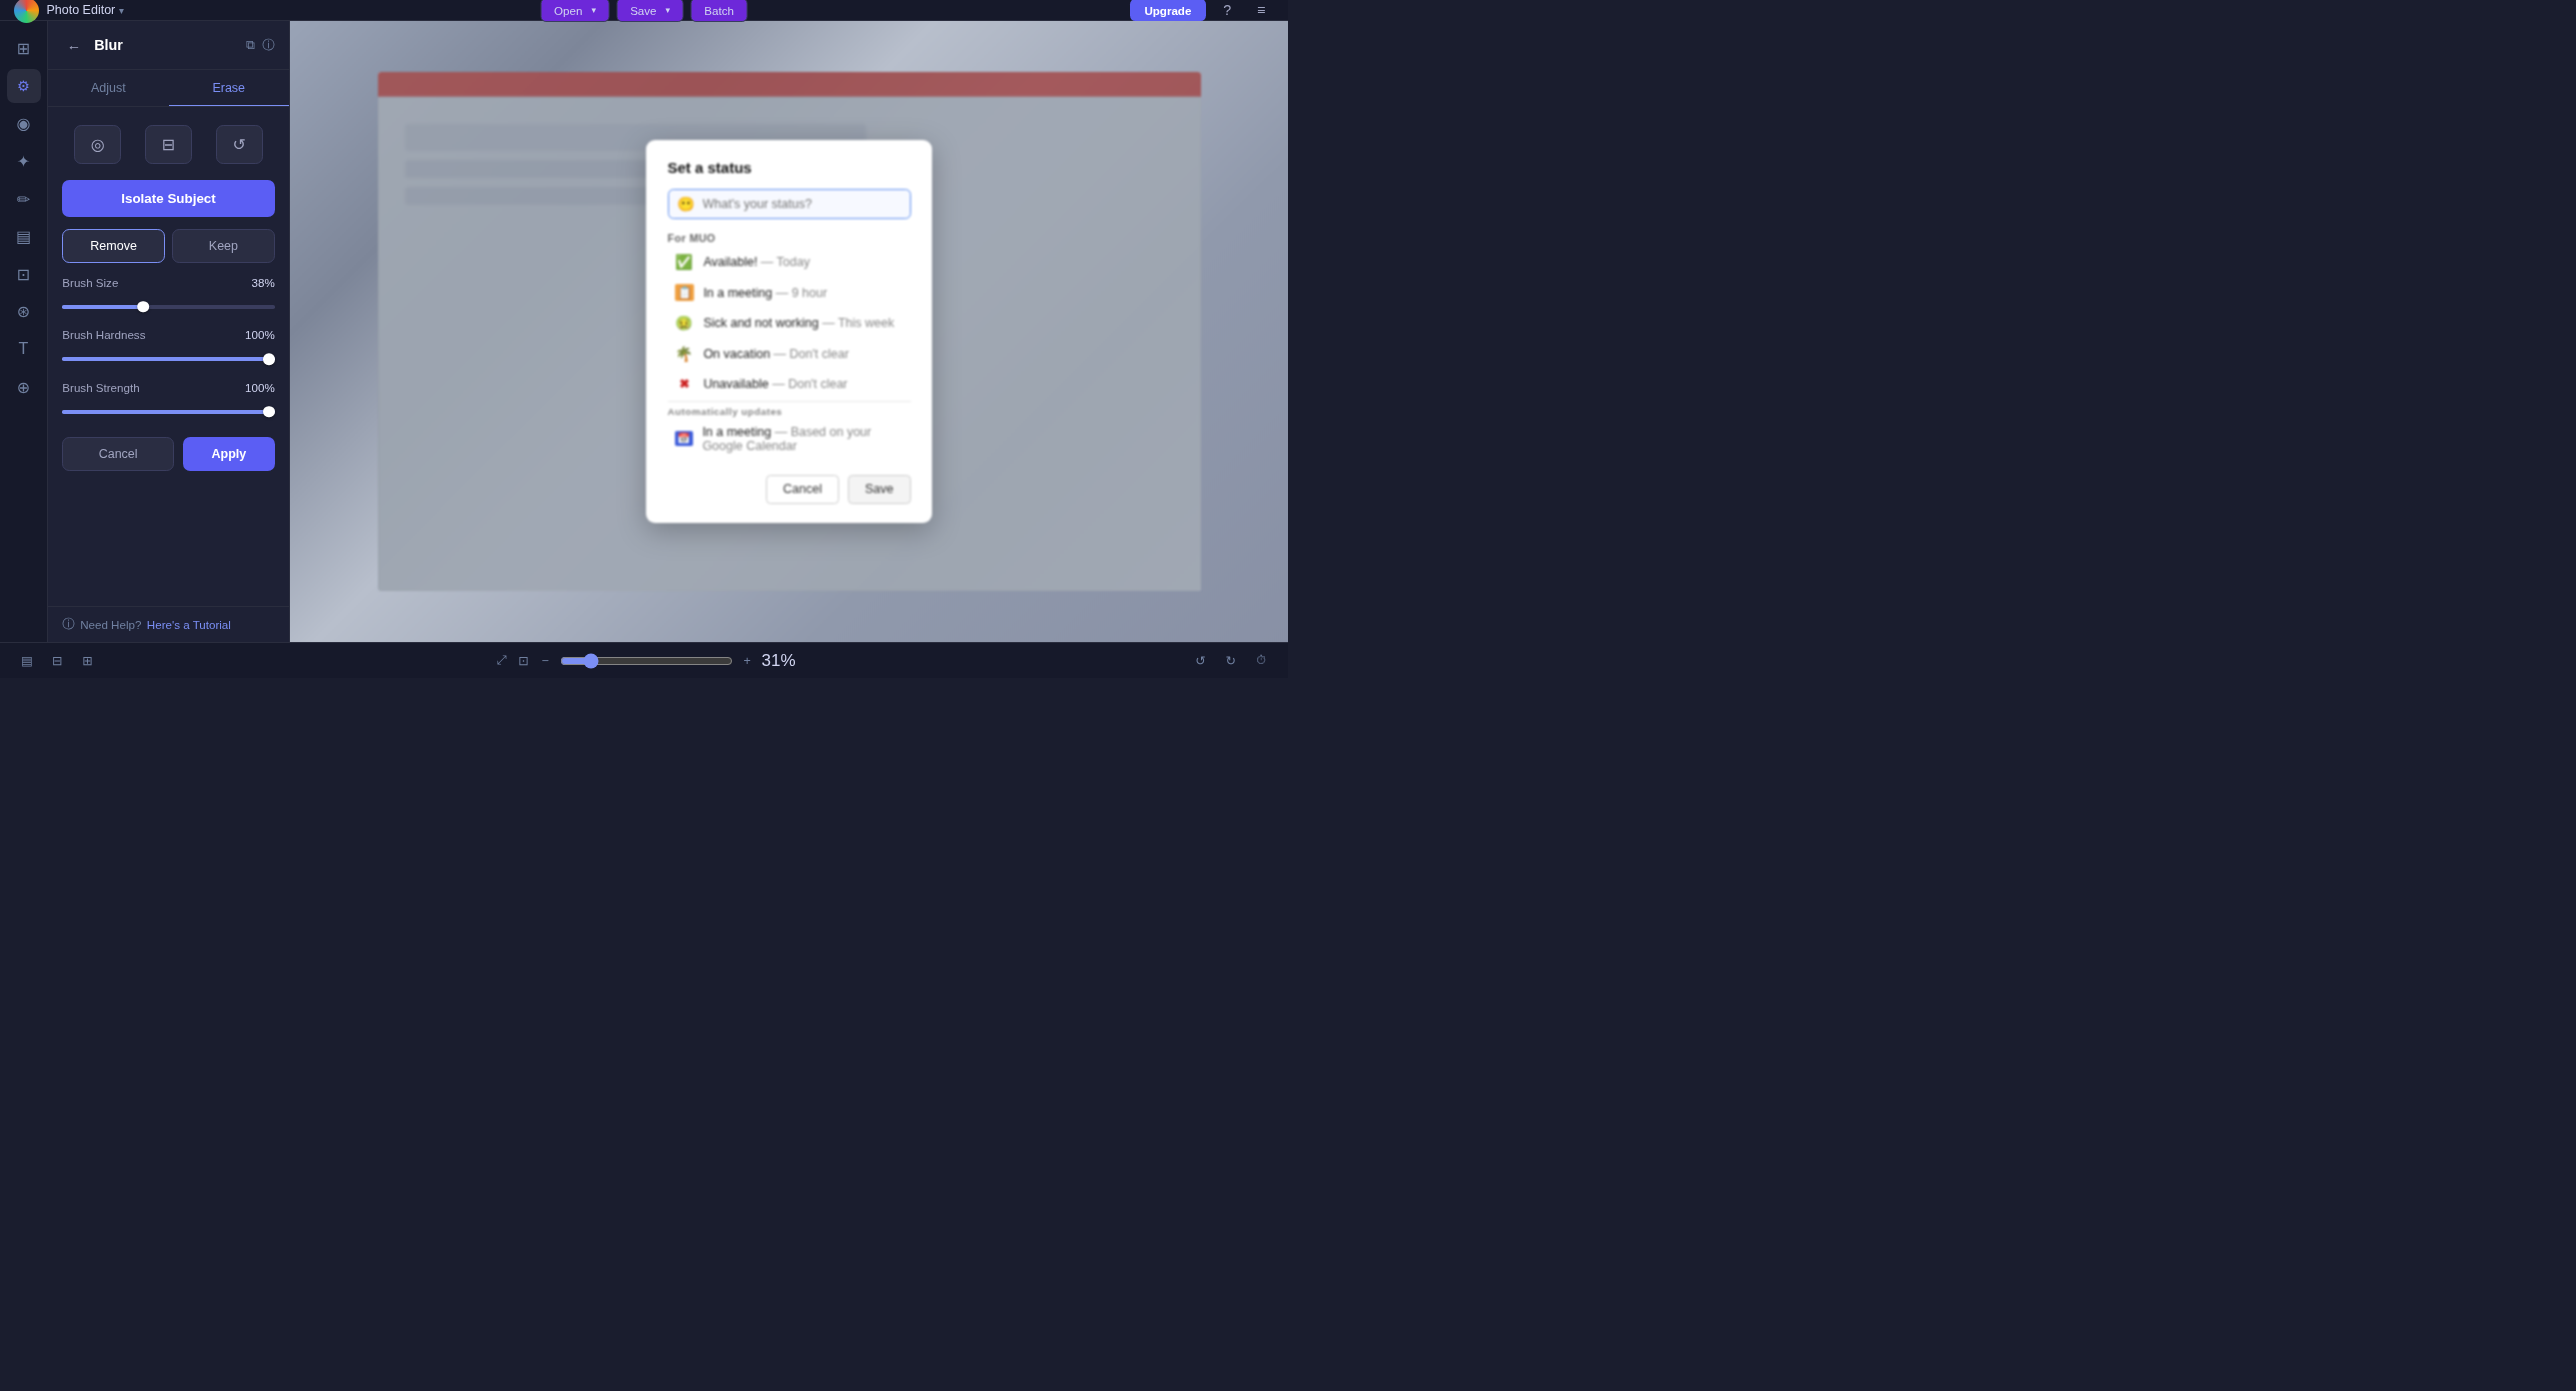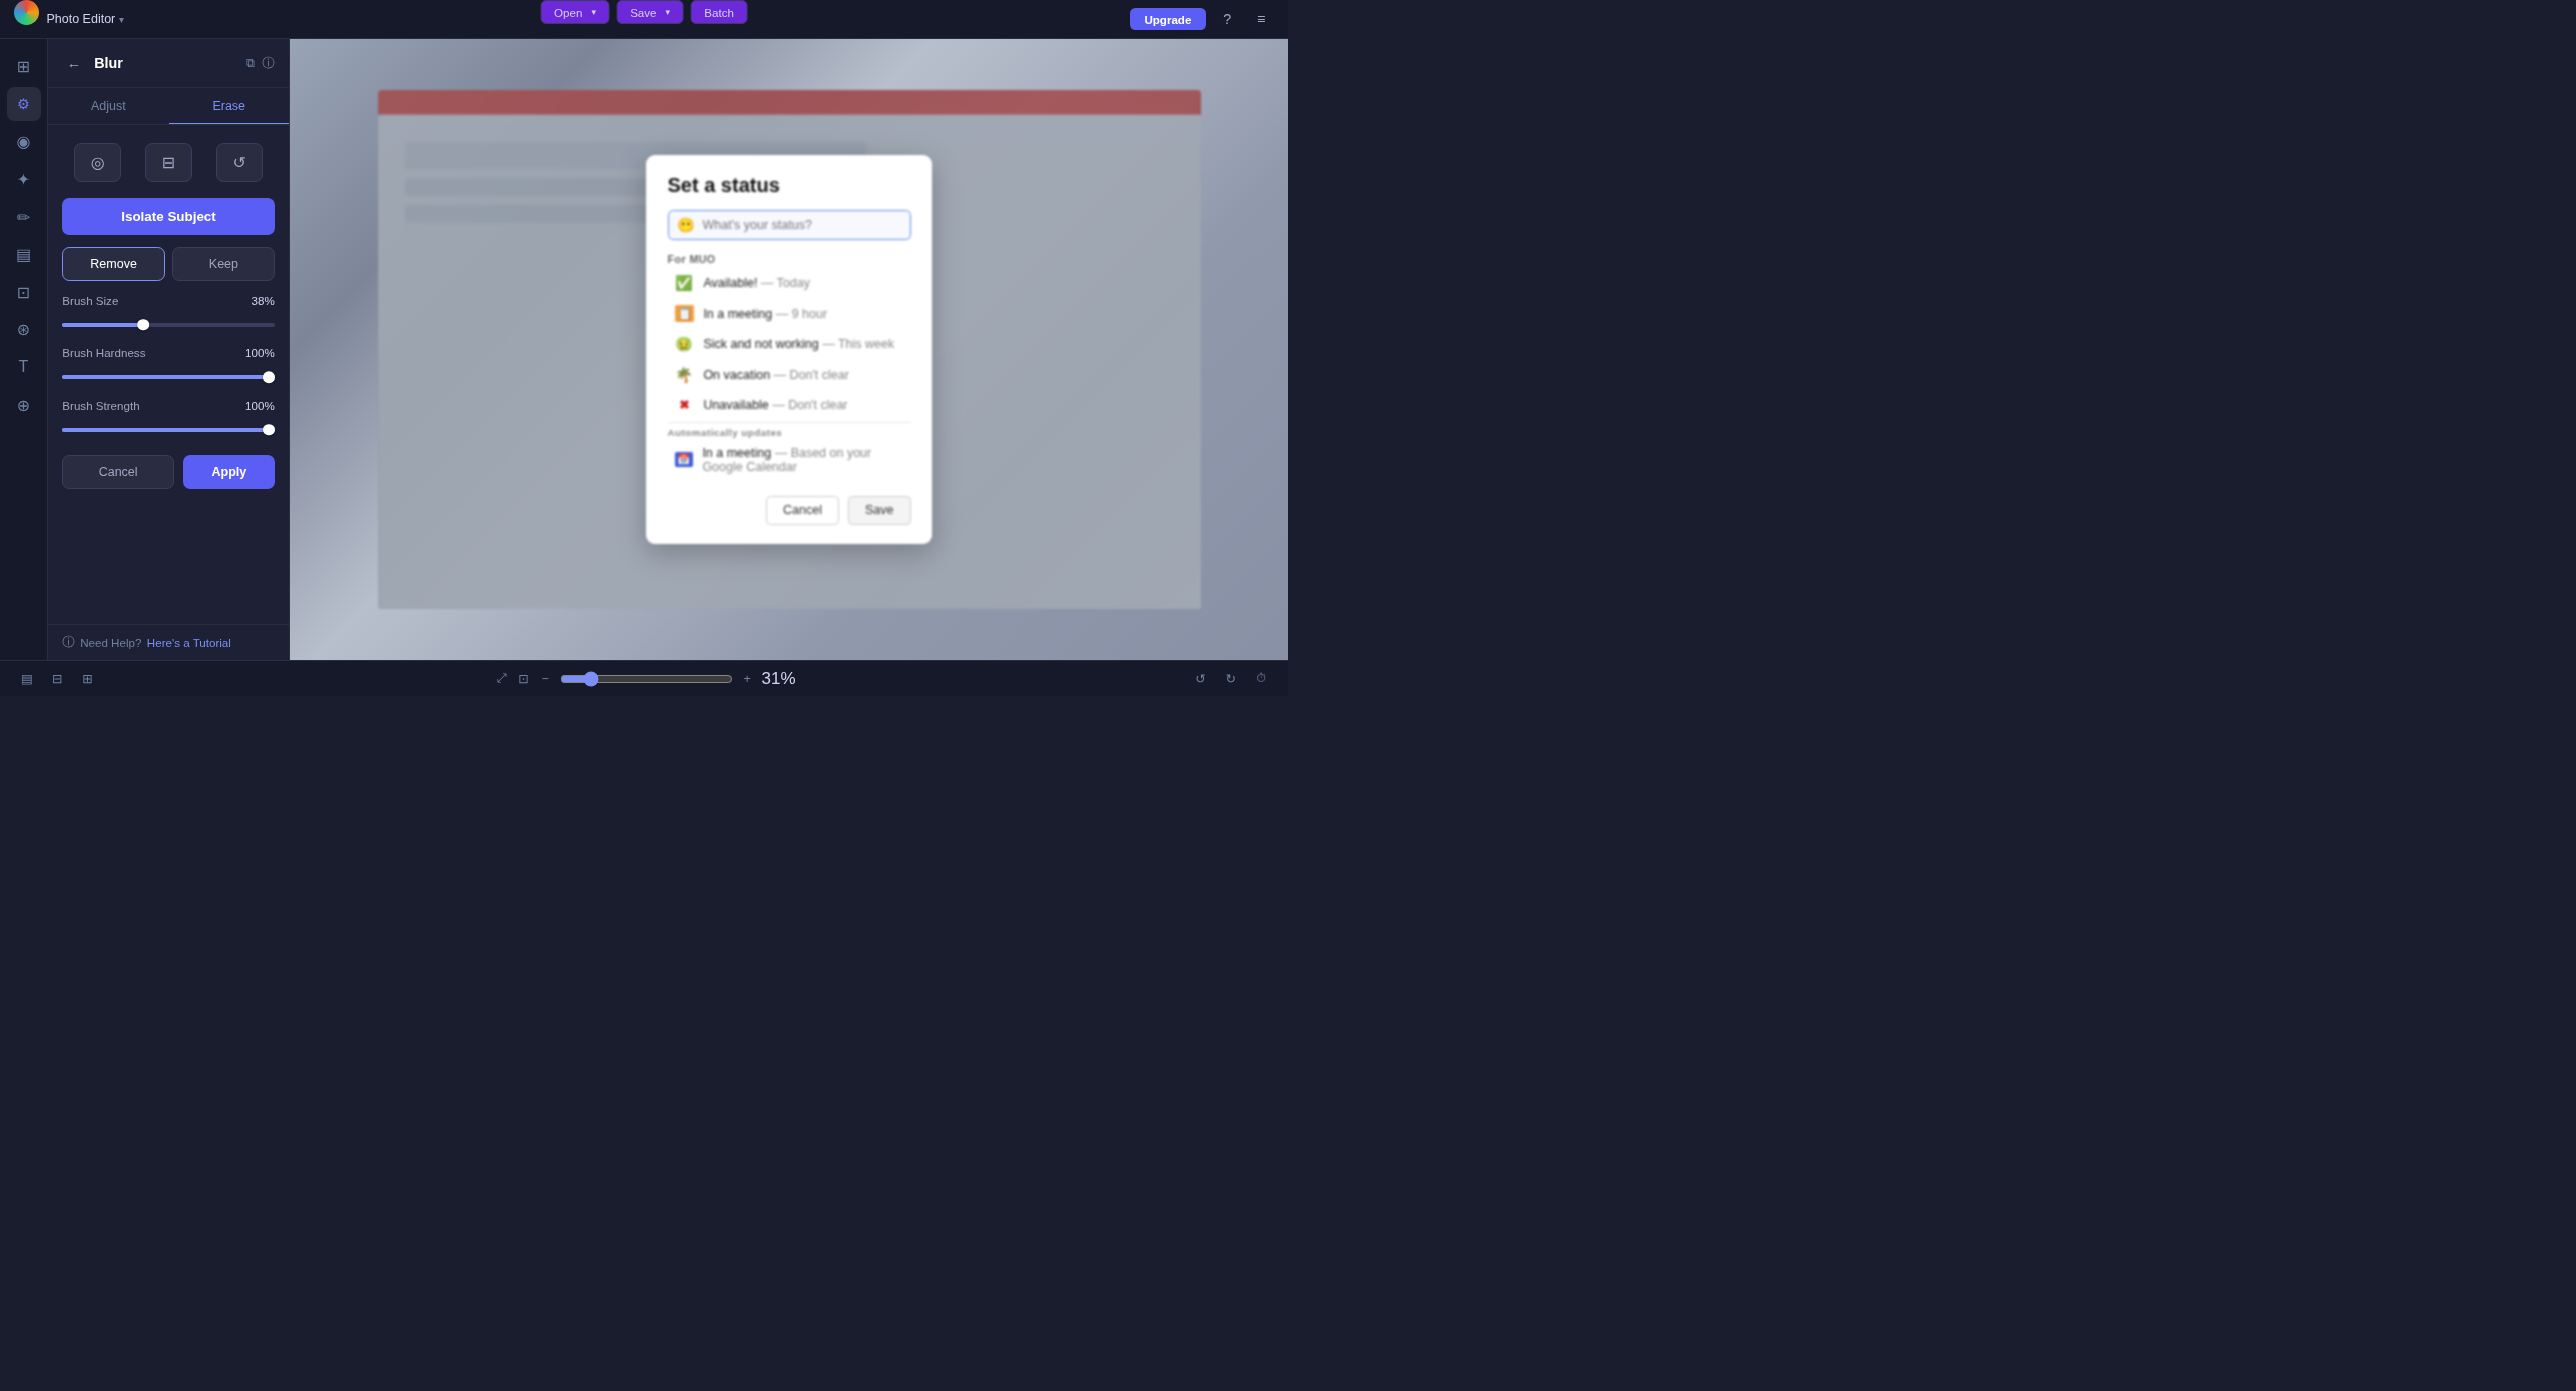--- a/index.html
+++ b/index.html
@@ -1,22 +1,23 @@
 <!DOCTYPE html>
 <html style="font-size:14.3px"><head>
   <meta charset="utf-8">
   <style>
     * { box-sizing: border-box; margin: 0; padding: 0; }
     body { background: #1a1d2e; color: #fff; font-family: -apple-system, BlinkMacSystemFont, 'Segoe UI', sans-serif; width: 1288px; height: 696px; overflow: hidden; position: relative; }
 
     
     .topbar {
-      height: 39px;
+      height: 21px;
       background: #16192a;
       display: flex;
+      align-items: center;
       padding: 0 14.3px;
       border-bottom: 0.9px solid #2a2d3e;
       position: relative;
       z-index: 10;
     }
     .topbar-logo {
       width: 25px; height: 25px;
       background: conic-gradient(from 0deg, #e74c3c, #f39c12, #2ecc71, #3498db, #e74c3c);
       border-radius: 50%;
       margin-right: 7.2px;
@@ -181,21 +182,21 @@
       background: rgba(0,0,0,0.2);
       display: flex; align-items: center; justify-content: center;
       z-index: 100;
     }
     .modal {
       background: #fff; border-radius: 9px; padding: 19.7px 21.5px;
       width: 286px; box-shadow: 0 7.2px 29px rgba(0,0,0,0.25);
       display: flex; flex-direction: column; gap: 12.5px;
       color: #222;
     }
-    .modal-title { font-size: 20px; font-weight: 700; color: #111; }
+    .modal-title { font-size: 15px; font-weight: 700; color: #111; }
     .modal-input-wrap {
       display: flex; align-items: center; gap: 7.2px;
       border: 1.3px solid #5b8def; border-radius: 5.4px; padding: 6.3px 9px;
       background: #f7f9ff;
     }
     .modal-input-icon { font-size: 14.3px; color: #888; flex-shrink: 0; }
     .modal-input {
       border: none; background: none; outline: none; font-size: 12.5px; color: #333;
       width: 100%; placeholder-color: #aaa;
     }

